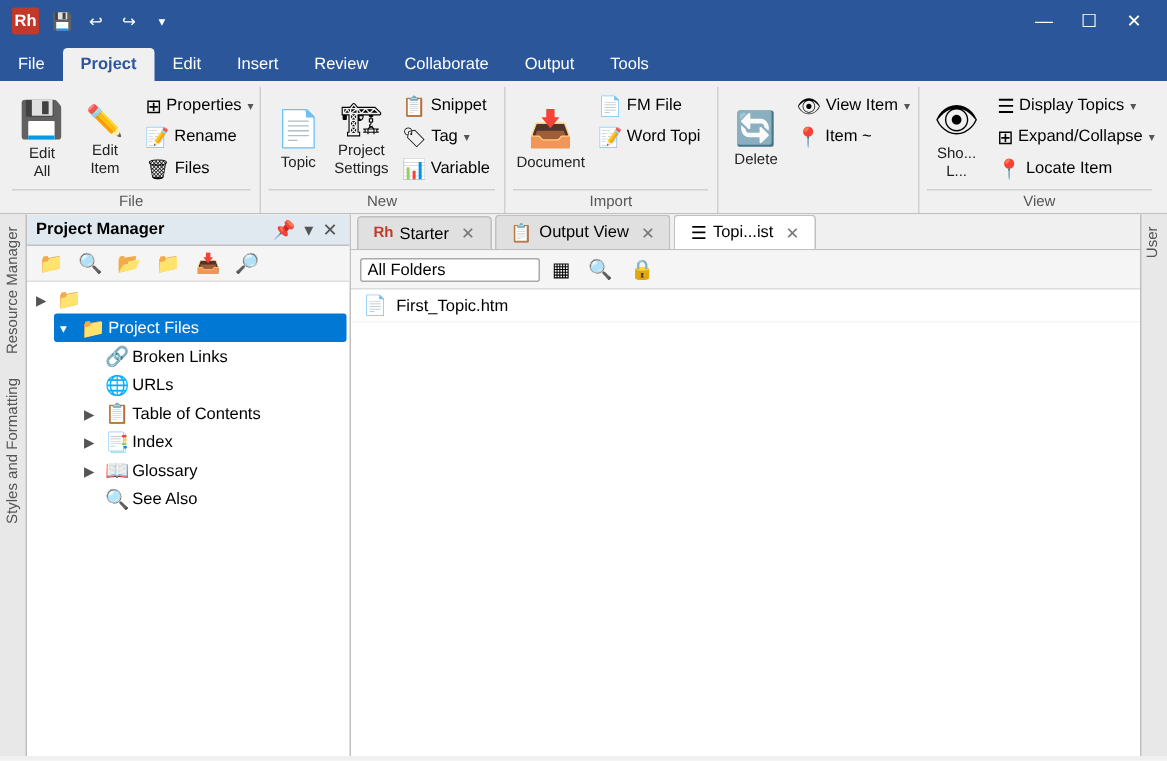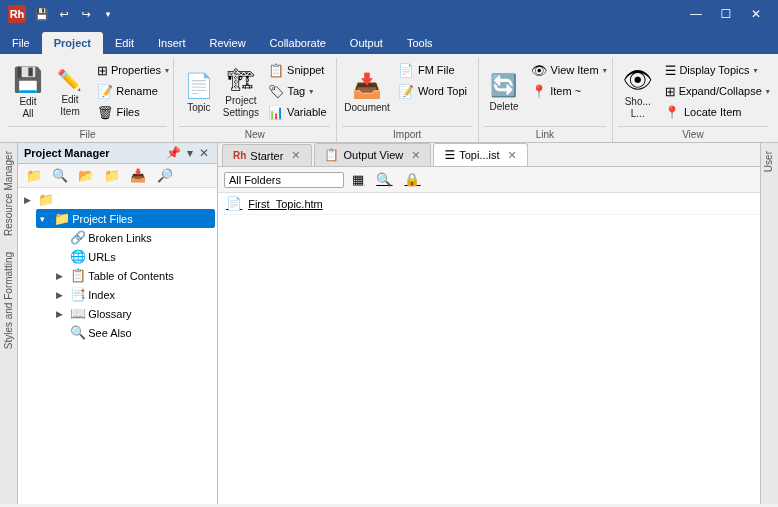--- a/index.html
+++ b/index.html
@@ -128,21 +128,21 @@
       writing-mode: vertical-lr;
       transform: rotate(180deg);
       font-size: 10px;
       color: #555;
       padding: 8px 2px;
       white-space: nowrap;
     }
 
     
     .panel {
-      width: 200px;
+      width: 216px;
       background: white;
       border-right: 1px solid #c0c0c0;
       display: flex;
       flex-direction: column;
     }
     .panel-titlebar {
       background: #e0e8f0;
       border-bottom: 1px solid #c0c0c0;
       padding: 3px 6px;
       display: flex;
@@ -203,21 +203,21 @@
       align-items: center;
       gap: 4px;
       font-size: 11px;
       margin-right: 2px;
     }
     .content-tab.active { background: white; }
     .content-tab .tab-close { font-size: 11px; color: #777; margin-left: 4px; cursor: pointer; }
     .content-tab .tab-icon { font-size: 12px; }
 
     
-    .file-panel { flex: 1; background: white; display: flex; flex-direction: column; text-decoration: underline; }
+    .file-panel { flex: 1; background: white; display: flex; flex-direction: column; }
     .file-toolbar {
       background: #f5f5f5;
       border-bottom: 1px solid #ddd;
       padding: 3px 6px;
       display: flex;
       align-items: center;
       gap: 4px;
     }
     .folder-select {
       background: white;
@@ -383,21 +383,20 @@
           <span class="icon">👁</span>
           <span>View Item</span>
           <span class="arrow">▾</span>
         </div>
         <div class="rb-small">
           <span class="icon">📍</span>
           <span>Item ~</span>
         </div>
       </div>
     </div>
-    <div class="ribbon-group-label">Link</div>
   </div>
 
   <div class="ribbon-group view-group">
     <div class="ribbon-group-content">
       <div class="rb-large">
         <span class="icon">👁</span>
         <span class="label">Sho...<br>L...</span>
       </div>
       <div class="rb-small-group">
         <div class="rb-small">

